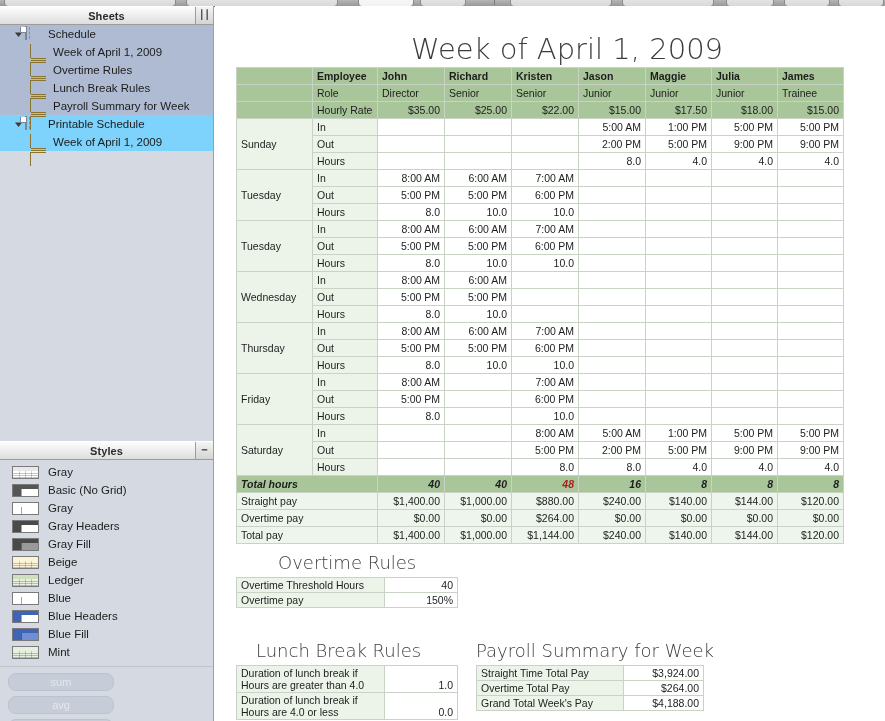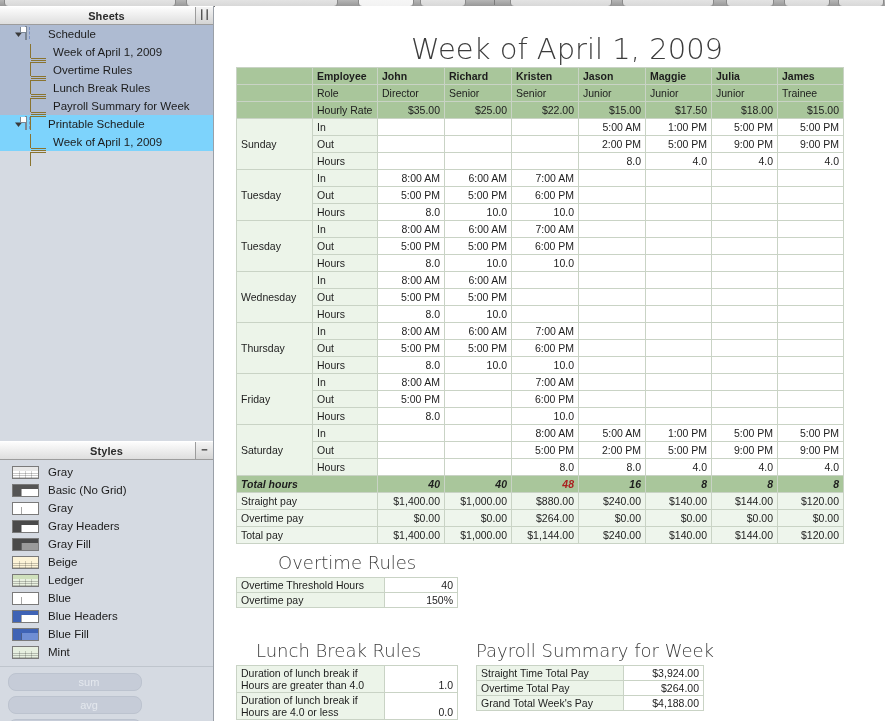--- a/index.html
+++ b/index.html
@@ -98,21 +98,21 @@
   .sw{
     flex:0 0 27px;width:27px;height:13px;margin-right:9px;
     border:1px solid #7a7a7a;box-sizing:border-box;position:relative;overflow:hidden;
     background:#fff;
   }
   .divider{height:1px;background:#bfc5cd;margin:5px 0 6px 0;}
   .fn-btn{
     width:104px;height:16px;margin:0 0 5px 8px;border-radius:8px;
     background:#c6ccd8;border:1px solid #bcc3cf;
     display:flex;align-items:center;justify-content:center;
-    font-size:11px;color:#e4e8ee;padding-left:28px;
+    font-size:11px;color:#e4e8ee;
   }
 
   
   .canvas{
     position:absolute;left:215px;top:6px;right:0;bottom:0;
     background:#ffffff;overflow:hidden;
   }
   .sheet-title{
     position:absolute;font-family:"DejaVu Sans","Liberation Sans",sans-serif;
     font-weight:300;color:#3c3c3c;white-space:nowrap;

